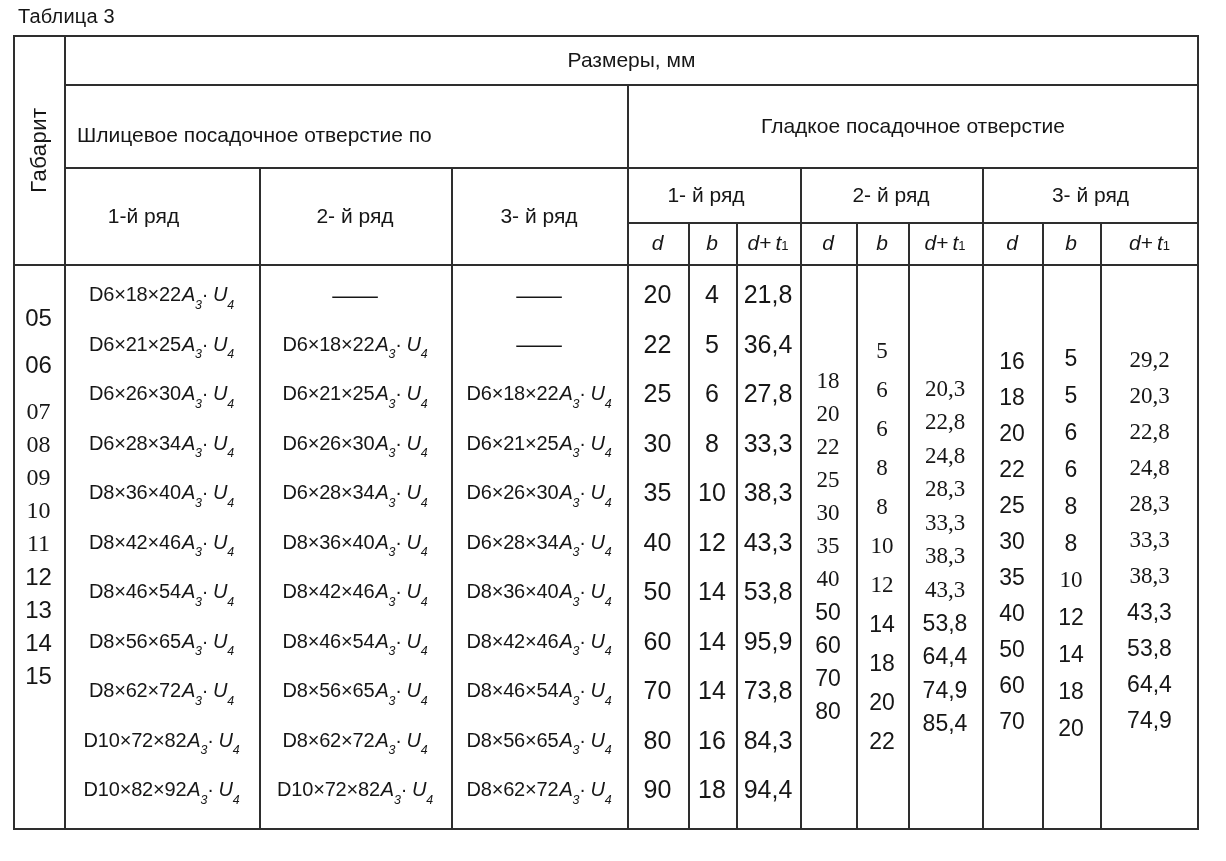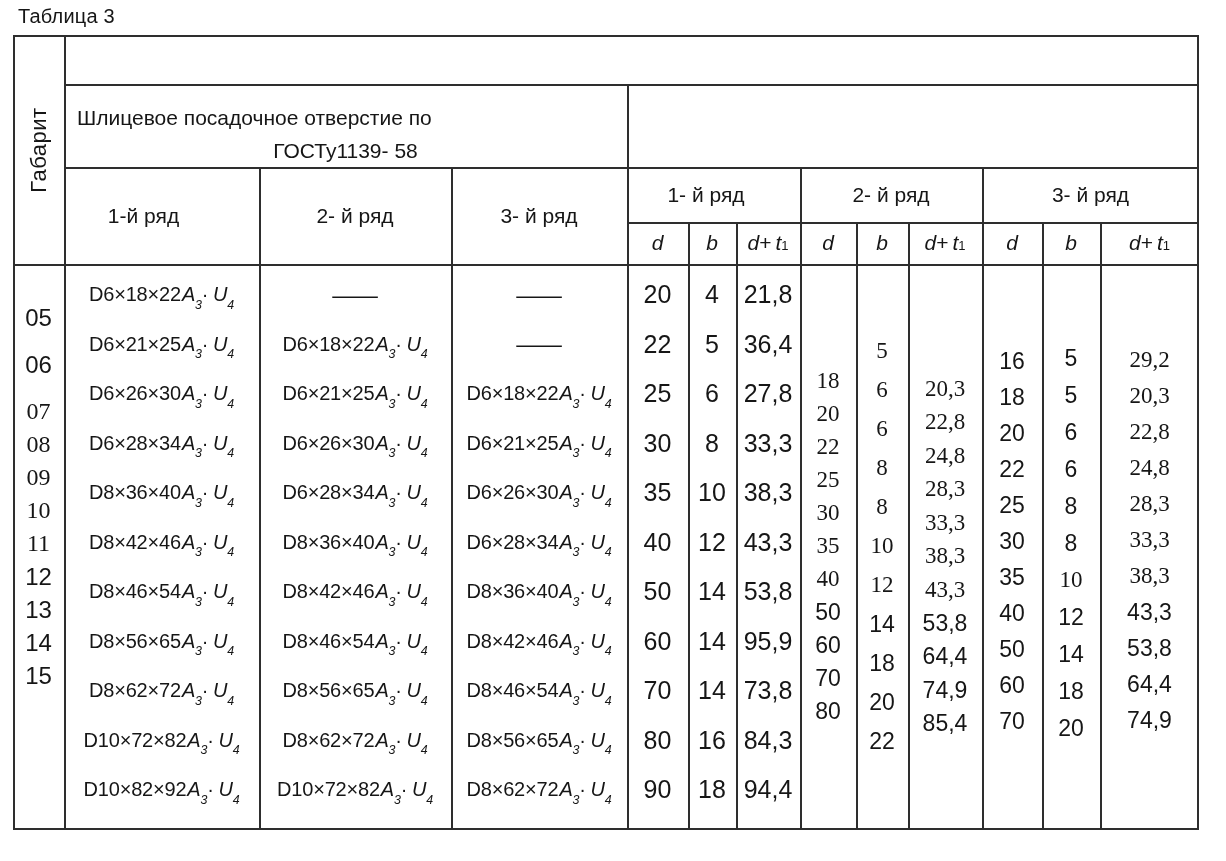--- a/index.html
+++ b/index.html
@@ -49,26 +49,31 @@
 
 <div class="page">
   <div class="title">Таблица 3</div>
 
   <div class="tbl" id="tbl">
 
     <div class="cell" style="left:0;top:0;width:51px;height:229px;">
       <span class="rot">Габарит</span>
     </div>
 
+    <div class="cell hdr" style="left:51px;top:0;width:1135px;height:49px;">
+      <span>Размеры, мм</span>
+    </div>
 
     <div class="cell hdr two-line" style="left:51px;top:49px;width:563px;height:101px;">
       <div class="l1">Шлицевое посадочное отверстие по</div>
-      <div class="l2">ГОСТу1139- 58</div>
-    </div>
-
+    </div>
+
+    <div class="cell hdr" style="left:614px;top:49px;width:572px;height:83px;">
+      <span>Гладкое посадочное отверстие</span>
+    </div>
 
     <div class="cell hdr" style="left:51px;top:132px;width:159px;height:97px;">
       <span>1-й ряд</span>
     </div>
     <div class="cell hdr" style="left:246px;top:132px;width:192px;height:97px;">
       <span>2- й ряд</span>
     </div>
     <div class="cell hdr" style="left:438px;top:132px;width:176px;height:97px;">
       <span>3- й ряд</span>
     </div>

